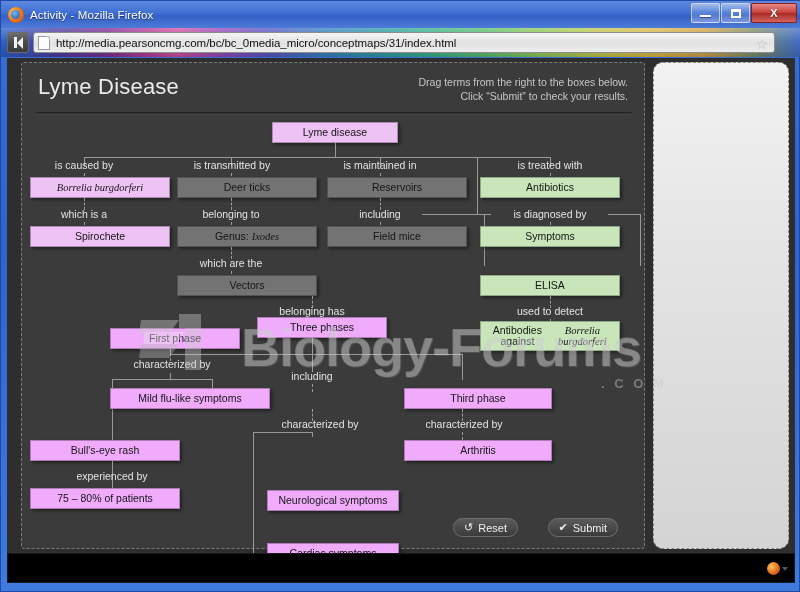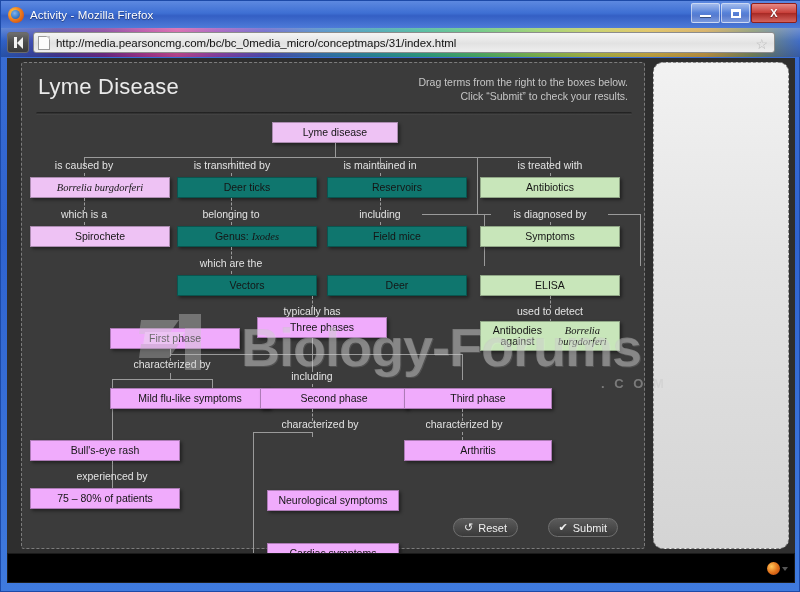--- a/index.html
+++ b/index.html
@@ -167,21 +167,21 @@
     font-size: 10.5px; color: #151515;
     border: 1px solid rgba(0,0,0,.28);
     box-shadow: 2px 2px 3px rgba(0,0,0,.42);
     text-align: center; line-height: 11px;
     cursor: pointer; user-select: none;
     padding: 0 4px;
   }
   .node.tall { height: 30px; justify-content: center; }
   .node em { font-style: italic; font-family: Liberation Serif, serif; }
   .n-pink   { background: #eec2f4; }
-  .n-blue   { background: #0f766e; }
+  .n-blue   { background: #737373; }
   .n-green  { background: #c8e6ba; }
   .n-yellow { background: #f0abfc; }
 
   .label {
     position: absolute; color: #e3e3e3; font-size: 10.5px;
     white-space: nowrap; text-align: center;
   }
 
   
   #panel-footer { position: absolute; left: 0; bottom: 0; width: 624px; height: 40px; }
@@ -346,34 +346,33 @@
           <span>Genus:&nbsp;</span>
               <em>Ixodes</em>
         </div>
         <div class="node n-green" style="left:458px; top:111px; width:140px;">Symptoms</div>
 
         <div class="line dash-v" style="left:209px; top:132px; height:12px;"></div>
         <div class="label" style="left:157px; top:142px; width:104px;">which are the</div>
         <div class="line dash-v" style="left:209px; top:156px; height:8px;"></div>
 
         <div class="node n-blue" style="left:155px; top:160px; width:140px;">Vectors</div>
-        <div class="node n-blue" style="left:305px; top:160px; width:140px;">Deer</div>
         <div class="node n-green" style="left:458px; top:160px; width:140px;">ELISA</div>
 
         <div class="line dash-v" style="left:528px; top:181px; height:12px;"></div>
         <div class="label" style="left:460px; top:190px; width:136px;">used to detect</div>
         <div class="line dash-v" style="left:528px; top:204px; height:7px;"></div>
 
         <div class="node n-green tall" style="left:458px; top:206px; width:140px;">
           <span>Antibodies against</span>
           <em>Borrelia burgdorferi</em>
         </div>
 
         <div class="line dash-v" style="left:290px; top:181px; height:12px;"></div>
-        <div class="label" style="left:240px; top:190px; width:100px;">typically has</div>
+        <div class="label" style="left:240px; top:190px; width:100px;">belonging has</div>
         <div class="line dash-v" style="left:290px; top:204px; height:7px;"></div>
 
         <div class="node n-yellow" style="left:235px; top:202px; width:130px;">Three phases</div>
 
         <div class="line v" style="left:290px; top:223px; height:16px;"></div>
         <div class="line h" style="left:148px; top:239px; width:292px;"></div>
         <div class="line v" style="left:148px; top:224px; height:15px;"></div>
         <div class="line v" style="left:290px; top:239px; height:18px;"></div>
         <div class="line v" style="left:440px; top:239px; height:26px;"></div>
 
@@ -391,21 +390,20 @@
 
         <div class="node n-yellow" style="left:88px; top:273px; width:160px;">Mild flu-like symptoms</div>
 
         <div class="node n-yellow" style="left:8px; top:325px; width:150px;">Bull's-eye rash</div>
         <div class="line dash-v" style="left:90px; top:346px; height:12px;"></div>
         <div class="label" style="left:22px; top:355px; width:136px;">experienced by</div>
         <div class="line dash-v" style="left:90px; top:369px; height:8px;"></div>
 
         <div class="node n-yellow" style="left:8px; top:373px; width:150px;">75 – 80% of patients</div>
 
-        <div class="node n-yellow" style="left:238px; top:273px; width:148px;">Second phase</div>
         <div class="line dash-v" style="left:290px; top:294px; height:12px;"></div>
         <div class="label" style="left:230px; top:303px; width:136px;">characterized by</div>
 
         <div class="line v" style="left:290px; top:317px; height:5px;"></div>
         <div class="line h" style="left:231px; top:317px; width:60px;"></div>
         <div class="line v" style="left:231px; top:317px; height:167px;"></div>
 
         <div class="node n-yellow" style="left:245px; top:375px; width:132px;">Neurological symptoms</div>
         <div class="node n-yellow" style="left:245px; top:428px; width:132px;">Cardiac symptoms</div>
 

